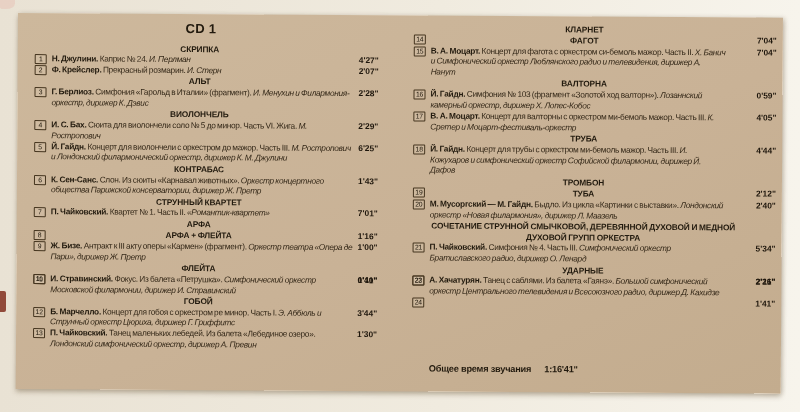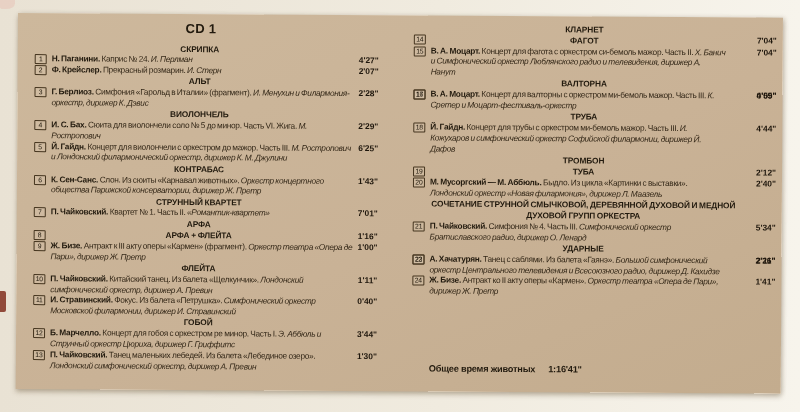--- a/index.html
+++ b/index.html
@@ -62,61 +62,61 @@
 </style>
 </head>
 <body>
 
 <div class="pink-smudge"></div>
 
 <div class="page">
   <div class="cd-title">CD 1</div>
   <div class="col col-left">
       <div class="sec-header">СКРИПКА</div>
-      <div class="track"><span class="num">1</span><span class="body"><b>Н. Паганини.</b> Каприс № 24. <i>И. Перлман</i></span><span class="dur">4'27"</span></div>
+      <div class="track"><span class="num">1</span><span class="body"><b>Н. Джулини.</b> Каприс № 24. <i>И. Перлман</i></span><span class="dur">4'27"</span></div>
       <div class="track"><span class="num">2</span><span class="body"><b>Ф. Крейслер.</b> Прекрасный розмарин. <i>И. Стерн</i></span><span class="dur">2'07"</span></div>
       <div class="sec-header">АЛЬТ</div>
       <div class="track"><span class="num">3</span><span class="body"><b>Г. Берлиоз.</b> Симфония «Гарольд в Италии» (фрагмент). <i>И. Менухин и Филармония-оркестр, дирижер К. Дэвис</i></span><span class="dur">2'28"</span></div>
       <div class="sec-header">ВИОЛОНЧЕЛЬ</div>
       <div class="track"><span class="num">4</span><span class="body"><b>И. С. Бах.</b> Сюита для виолончели соло № 5 до минор. Часть VI. Жига. <i>М. Ростропович</i></span><span class="dur">2'29"</span></div>
       <div class="track"><span class="num">5</span><span class="body"><b>Й. Гайдн.</b> Концерт для виолончели с оркестром до мажор. Часть III. <i>М. Ростропович и Лондонский филармонический оркестр, дирижер К. М. Джулини</i></span><span class="dur">6'25"</span></div>
       <div class="sec-header">КОНТРАБАС</div>
       <div class="track"><span class="num">6</span><span class="body"><b>К. Сен-Санс.</b> Слон. Из сюиты «Карнавал животных». <i>Оркестр концертного общества Парижской консерватории, дирижер Ж. Претр</i></span><span class="dur">1'43"</span></div>
       <div class="sec-header">СТРУННЫЙ КВАРТЕТ</div>
       <div class="track"><span class="num">7</span><span class="body"><b>П. Чайковский.</b> Квартет № 1. Часть II. <i>«Романтик-квартет»</i></span><span class="dur">7'01"</span></div>
       <div class="sec-header">АРФА</div>
       <div class="track"><span class="num">8</span><span class="dur">1'16"</span></div>
       <div class="sec-header">АРФА + ФЛЕЙТА</div>
       <div class="track"><span class="num">9</span><span class="body"><b>Ж. Бизе.</b> Антракт к III акту оперы «Кармен» (фрагмент). <i>Оркестр театра «Опера де Пари», дирижер Ж. Претр</i></span><span class="dur">1'00"</span></div>
       <div class="sec-header">ФЛЕЙТА</div>
-      <div class="track"><span class="num">10</span><span class="body"><b>П. Чайковский.</b> Китайский танец. Из балета «Щелкунчик». <i>Лондонский симфонический оркестр, дирижер А. Превин</i></span><span class="dur">1'11"</span></div>
+      <div class="track"><span class="num">10</span><span class="dur">1'11"</span></div>
       <div class="track"><span class="num">11</span><span class="body"><b>И. Стравинский.</b> Фокус. Из балета «Петрушка». <i>Симфонический оркестр Московской филармонии, дирижер И. Стравинский</i></span><span class="dur">0'40"</span></div>
       <div class="sec-header">ГОБОЙ</div>
       <div class="track"><span class="num">12</span><span class="body"><b>Б. Марчелло.</b> Концерт для гобоя с оркестром ре минор. Часть I. <i>Э. Аббюль и Струнный оркестр Цюриха, дирижер Г. Гриффитс</i></span><span class="dur">3'44"</span></div>
       <div class="track"><span class="num">13</span><span class="body"><b>П. Чайковский.</b> Танец маленьких лебедей. Из балета «Лебединое озеро». <i>Лондонский симфонический оркестр, дирижер А. Превин</i></span><span class="dur">1'30"</span></div>
     </div>
   <div class="col col-right">
       <div class="sec-header">КЛАРНЕТ</div>
       <div class="track"><span class="num">14</span><span class="dur">7'04"</span></div>
       <div class="sec-header">ФАГОТ</div>
       <div class="track"><span class="num">15</span><span class="body"><b>В. А. Моцарт.</b> Концерт для фагота с оркестром си-бемоль мажор. Часть II. <i>Х. Банич и Симфонический оркестр Люблянского радио и телевидения, дирижер А. Нанут</i></span><span class="dur">7'04"</span></div>
       <div class="sec-header">ВАЛТОРНА</div>
-      <div class="track"><span class="num">16</span><span class="dur">0'59"</span></div>
+      <div class="track"><span class="num">16</span><span class="body"><b>Й. Гайдн.</b> Симфония № 103 (фрагмент «Золотой ход валторн»). <i>Лозаннский камерный оркестр, дирижер Х. Лопес-Кобос</i></span><span class="dur">0'59"</span></div>
       <div class="track"><span class="num">17</span><span class="body"><b>В. А. Моцарт.</b> Концерт для валторны с оркестром ми-бемоль мажор. Часть III. <i>К. Сретер и Моцарт-фестиваль-оркестр</i></span><span class="dur">4'05"</span></div>
       <div class="sec-header">ТРУБА</div>
       <div class="track"><span class="num">18</span><span class="body"><b>Й. Гайдн.</b> Концерт для трубы с оркестром ми-бемоль мажор. Часть III. <i>И. Кожухаров и симфонический оркестр Софийской филармонии, дирижер Й. Дафов</i></span><span class="dur">4'44"</span></div>
       <div class="sec-header">ТРОМБОН</div>
       <div class="track"><span class="num">19</span><span class="dur">2'12"</span></div>
       <div class="sec-header">ТУБА</div>
-      <div class="track"><span class="num">20</span><span class="body"><b>М. Мусоргский — М. Аббюль.</b> Быдло. Из цикла «Картинки с выставки». <i>Лондонский оркестр «Новая филармония», дирижер Л. Маазель</i></span><span class="dur">2'40"</span></div>
+      <div class="track"><span class="num">20</span><span class="body"><b>М. Мусоргский — М. Гайдн.</b> Быдло. Из цикла «Картинки с выставки». <i>Лондонский оркестр «Новая филармония», дирижер Л. Маазель</i></span><span class="dur">2'40"</span></div>
       <div class="sec-header">СОЧЕТАНИЕ СТРУННОЙ СМЫЧКОВОЙ, ДЕРЕВЯННОЙ ДУХОВОЙ И МЕДНОЙ ДУХОВОЙ ГРУПП ОРКЕСТРА</div>
       <div class="track"><span class="num">21</span><span class="body"><b>П. Чайковский.</b> Симфония № 4. Часть III. <i>Симфонический оркестр Братиславского радио, дирижер О. Ленард</i></span><span class="dur">5'34"</span></div>
       <div class="sec-header">УДАРНЫЕ</div>
       <div class="track"><span class="num">22</span><span class="dur">2'11"</span></div>
       <div class="track"><span class="num">23</span><span class="body"><b>А. Хачатурян.</b> Танец с саблями. Из балета «Гаянэ». <i>Большой симфонический оркестр Центрального телевидения и Всесоюзного радио, дирижер Д. Кахидзе</i></span><span class="dur">2'26"</span></div>
-      <div class="track"><span class="num">24</span><span class="body"><b>Ж. Бизе.</b> Антракт ко II акту оперы «Кармен». <i>Оркестр театра «Опера де Пари», дирижер Ж. Претр</i></span><span class="dur">1'41"</span></div>
+      <div class="track"><span class="num">24</span><span class="dur">1'41"</span></div>
     </div>
   <div class="total">
-    <span>Общее время животных</span><span class="total-val">1:16'41"</span>
+    <span>Общее время звучания</span><span class="total-val">1:16'41"</span>
   </div>
 </div>
 
 <div class="red-mark"></div>
 
 </body></html>

